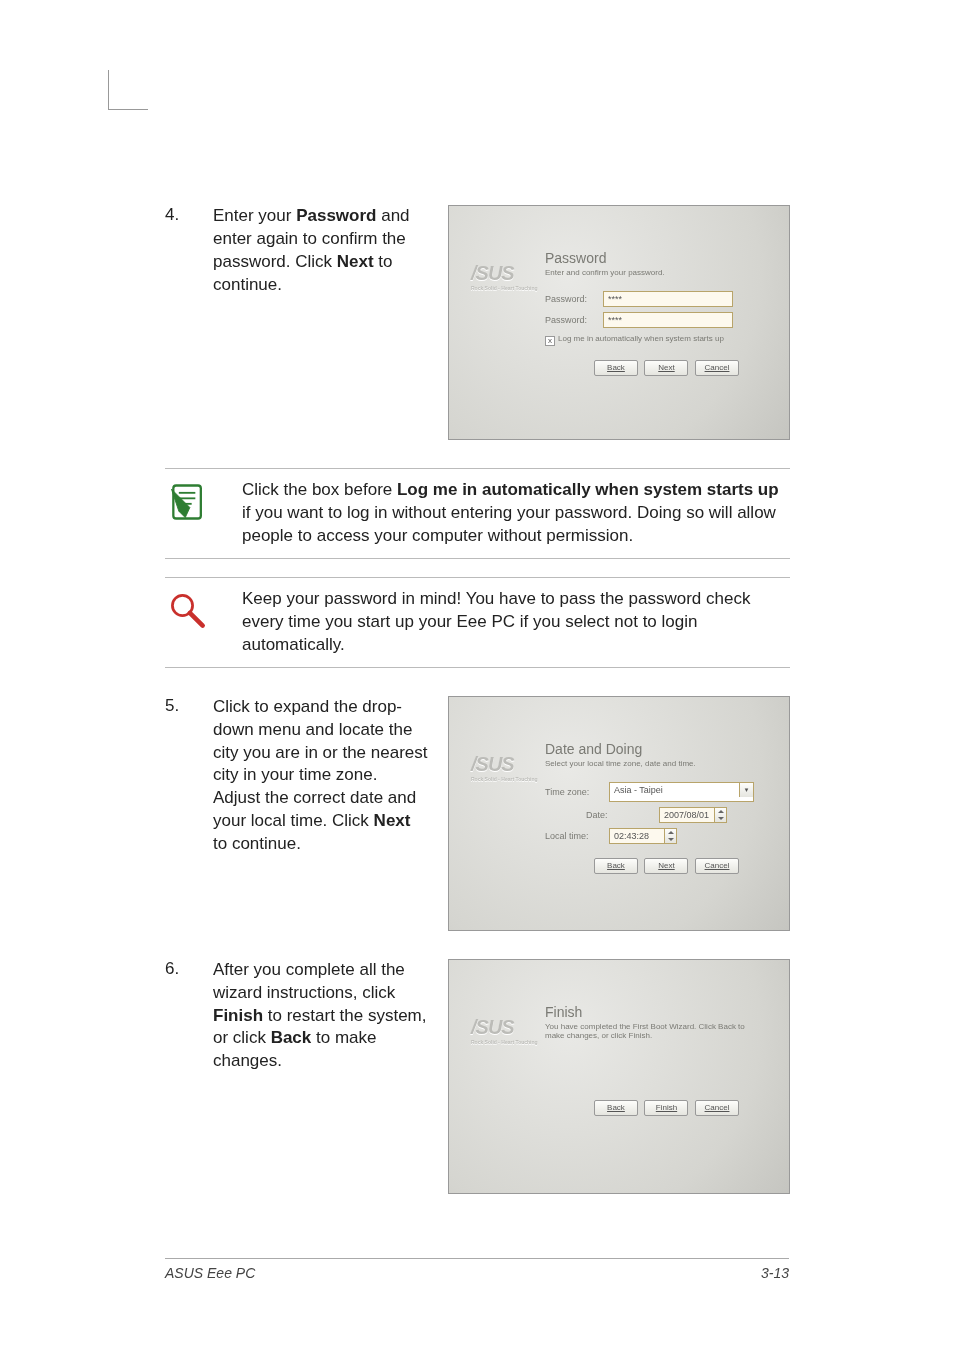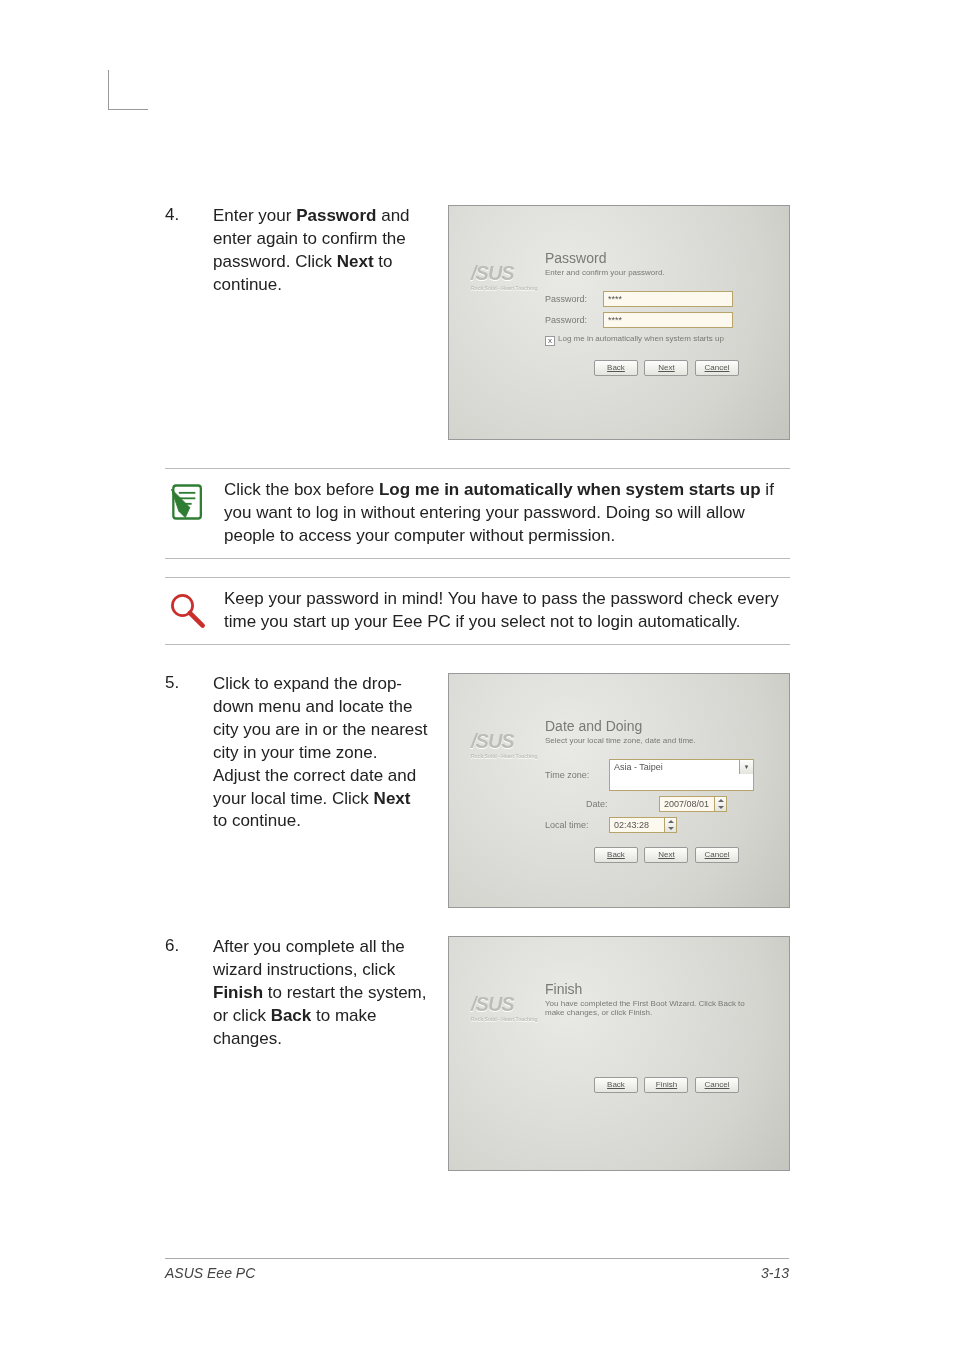--- a/index.html
+++ b/index.html
@@ -97,21 +97,21 @@
     background:linear-gradient(#fdfdfb,#e5e5df);
     font-size:8px;
     line-height:14px;
     text-align:center;
     color:#555;
     margin-left:4px;
   }
   .btn .u { text-decoration:underline; }
   .sel {
     width:145px;
-    height:32px;
+    height:20px;
     border:1px solid #b8a46a;
     background:#fff;
     font-size:9px;
     line-height:14px;
     padding:0 4px;
     position:relative;
     color:#555;
   }
   .sel .arrow {
     position:absolute; right:0; top:0;
@@ -136,21 +136,21 @@
   }
   .spin .arrows::before { top:2px; border-bottom:3px solid #666; }
   .spin .arrows::after { bottom:2px; border-top:3px solid #666; }
 
   .note-block {
     border-top:1px solid #bbb;
     border-bottom:1px solid #bbb;
     padding:10px 0;
     margin:18px 0;
     display:flex;
-    gap:13px;
+    gap:31px;
     align-items:flex-start;
   }
   .note-icon {
     flex:0 0 46px;
     height:46px;
     display:flex;
     align-items:center;
     justify-content:center;
   }
   .note-icon svg { width:44px; height:44px; }

